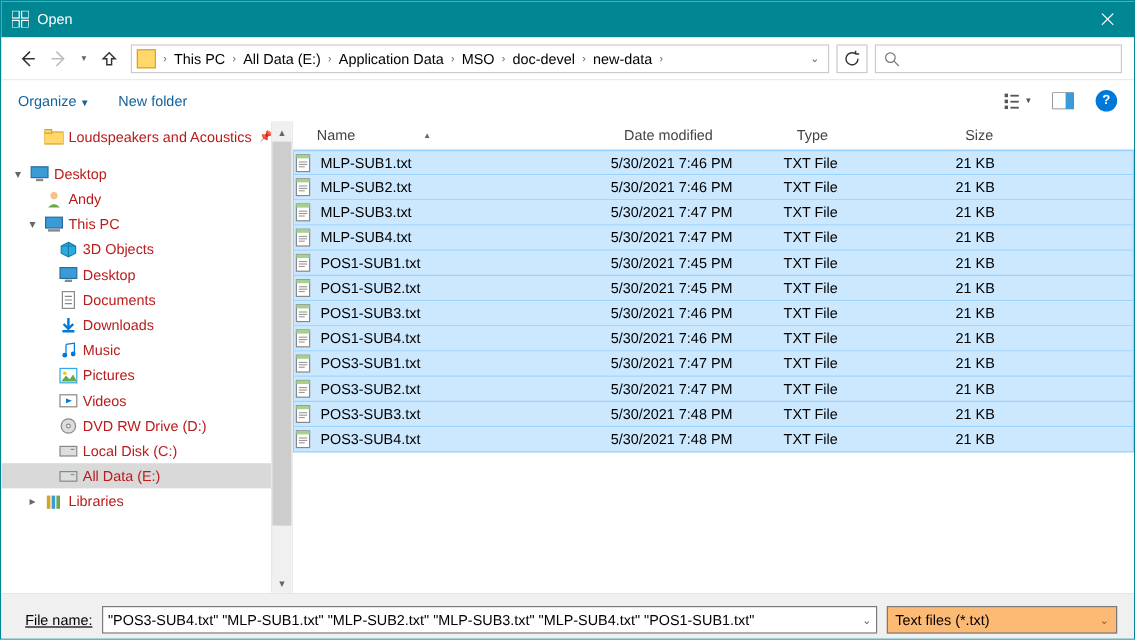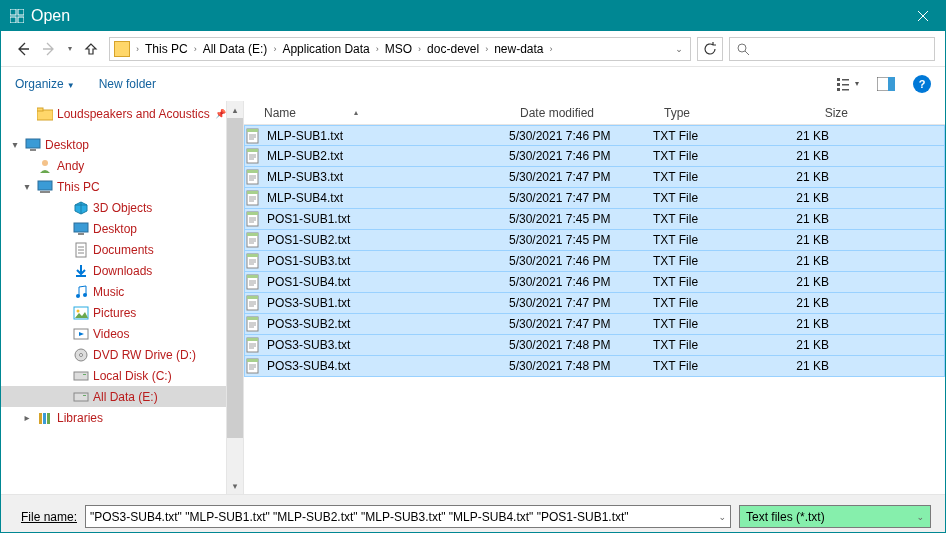--- a/index.html
+++ b/index.html
@@ -1,19 +1,19 @@
 <!DOCTYPE html>
 <html><head>
 <meta charset="utf-8">
 <style>
 * { box-sizing: border-box; margin: 0; padding: 0; font-family: "Segoe UI", Tahoma, sans-serif; font-size: 12px; }
 body { background: #fff; width: 946px; height: 533px; overflow: hidden; border: 1px solid #008793; }
 .titlebar { background: #008793; color: #fff; height: 30px; display: flex; align-items: center; padding: 0 0 0 8px; }
 .titlebar .app-icon { width: 16px; height: 16px; margin-right: 6px; display:flex; align-items:center; justify-content:center;}
-.titlebar .title { flex: 1; font-size: 16px; }
+.titlebar .title { flex: 1; font-size: 12px; }
 .titlebar .close { width: 45px; height: 30px; display: flex; align-items: center; justify-content: center; }
 .navbar { height: 36px; display: flex; align-items: center; padding: 4px 10px; gap: 2px; border-bottom: 1px solid #e5e5e5; }
 .nav-btn { width: 24px; height: 24px; display: flex; align-items: center; justify-content: center; color: #666; border-radius:2px; }
 .nav-btn.enabled { color: #333; }
 .addr-wrap { flex: 1; height: 24px; border: 1px solid #ccc; display: flex; align-items: center; padding: 0 2px 0 4px; margin: 0 4px; background:#fff;}
 .addr-icon { width: 16px; height: 16px; background: #ffd76a; border: 1px solid #d6a32a; margin-right: 4px; }
 .breadcrumb { display: flex; align-items: center; gap: 0; flex: 1; overflow: hidden; white-space: nowrap; }
 .crumb { padding: 2px 4px; color: #000; }
 .crumb-sep { color: #666; padding: 0 2px; font-size: 9px; }
 .addr-drop { width:18px; color:#666; text-align:center; font-size:9px;}
@@ -27,47 +27,47 @@
 .tb-icon { color: #555; display:flex; align-items:center; justify-content:center;}
 .help-icon { width: 18px; height: 18px; border-radius: 50%; background: #0078d7; color: #fff; display: flex; align-items: center; justify-content: center; font-weight: bold; font-size:11px;}
 .main { display: flex; height: 393px; }
 .tree { width: 243px; border-right: 1px solid #e5e5e5; overflow: hidden; padding-top: 2px; background:#fff; position:relative;}
 .tree-row { height: 21px; display: flex; align-items: center; padding-left: 8px; gap: 4px; white-space: nowrap; }
 .tree-row.sel { background: #d9d9d9; }
 .tree-row .exp { width: 12px; color: #666; font-size: 10px; text-align: center; }
 .tree-row .ticon { width: 16px; height: 16px; display: flex; align-items: center; justify-content: center; }
 .tree-row .tlabel { color: #b91c1c; }
 .ind-1 { padding-left: 20px; }
-.ind-2 { padding-left: 56px; }
+.ind-2 { padding-left: 32px; }
 .tree-scroll { position:absolute; right:0; top:0; width:17px; height:100%; background:#f0f0f0; border-left:1px solid #e5e5e5;}
 .tree-scroll .sbtn { height:17px; background:#f0f0f0; display:flex;align-items:center;justify-content:center;color:#666;font-size:9px;}
 .tree-scroll .thumb { position:absolute; top:17px; left:0; right:0; height:320px; background:#cdcdcd;}
 .fileview { flex: 1; background:#fff;}
 .fv-header { height: 24px; display: flex; align-items: center; border-bottom: 1px solid #e5e5e5; color: #444; padding-left: 12px;}
 .fv-col { padding: 0 8px; }
 .fv-col.name { width: 256px; display:flex; align-items:center;}
 .fv-col.name span { flex:1;}
 .fv-col.date { width: 144px; }
 .fv-col.type { width: 120px; }
-.fv-col.size { width: 80px; text-align: right; }
+.fv-col.size { width: 80px; text-align: center; }
 .fv-sort { font-size:8px; color:#666; margin-right:60px;}
 .fv-rows { }
 .fv-row { height: 21px; display: flex; align-items: center; background: #cce8ff; border: 1px solid #99d1ff; border-top:none; padding-left: 0;}
 .fv-row:first-child { border-top: 1px solid #99d1ff;}
 .fv-row .ficon { width: 16px; height: 16px; margin-right: 6px; }
 .fv-row .fname { width: 234px; color: #000; }
 .fv-row .fdate { width: 144px; color: #000; padding:0 8px;}
 .fv-row .ftype { width: 120px; color: #000; padding:0 8px;}
 .fv-row .fsize { width: 72px; color: #000; text-align: right; padding:0 8px;}
 .bottom { border-top: 1px solid #e5e5e5; padding: 10px 14px; background:#f0f0f0;}
 .filename-row { display: flex; align-items: center; gap: 8px; margin-bottom: 10px; }
 .filename-row .lbl { color: #000; width:62px; text-align:right;text-decoration:underline;}
 .filename-row .input { flex: 1; height: 23px; border: 1px solid #7a7a7a; background: #fff; padding: 0 4px; display: flex; align-items: center; overflow:hidden; white-space:nowrap;}
 .filename-row .input .dd { margin-left:auto; font-size:9px; color:#666; padding-left:4px;}
-.filetype { width: 192px; height: 23px; border: 1px solid #7a7a7a; background: #86efac; padding: 0 6px; display: flex; align-items: center; }
+.filetype { width: 192px; height: 23px; border: 1px solid #7a7a7a; background: #fdba74; padding: 0 6px; display: flex; align-items: center; }
 .filetype .dd { margin-left:auto; font-size:9px; color:#666;}
 svg { display:block; }
 </style>
 </head>
 <body>
 
 <div class="titlebar">
   <span class="app-icon">
     <svg width="14" height="14" viewBox="0 0 14 14">
         <rect x="0" y="0" width="6" height="6" fill="none" stroke="#fff"></rect>

